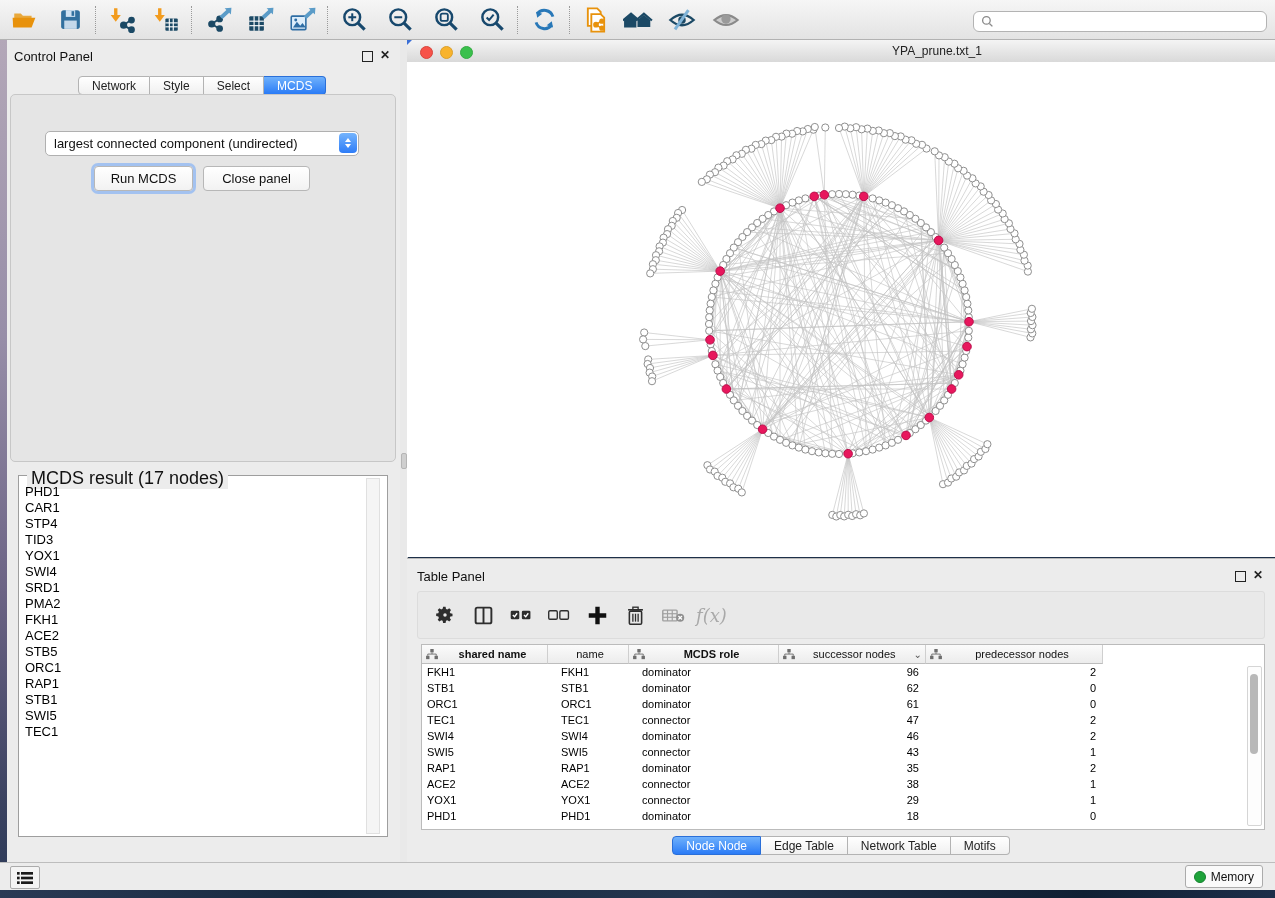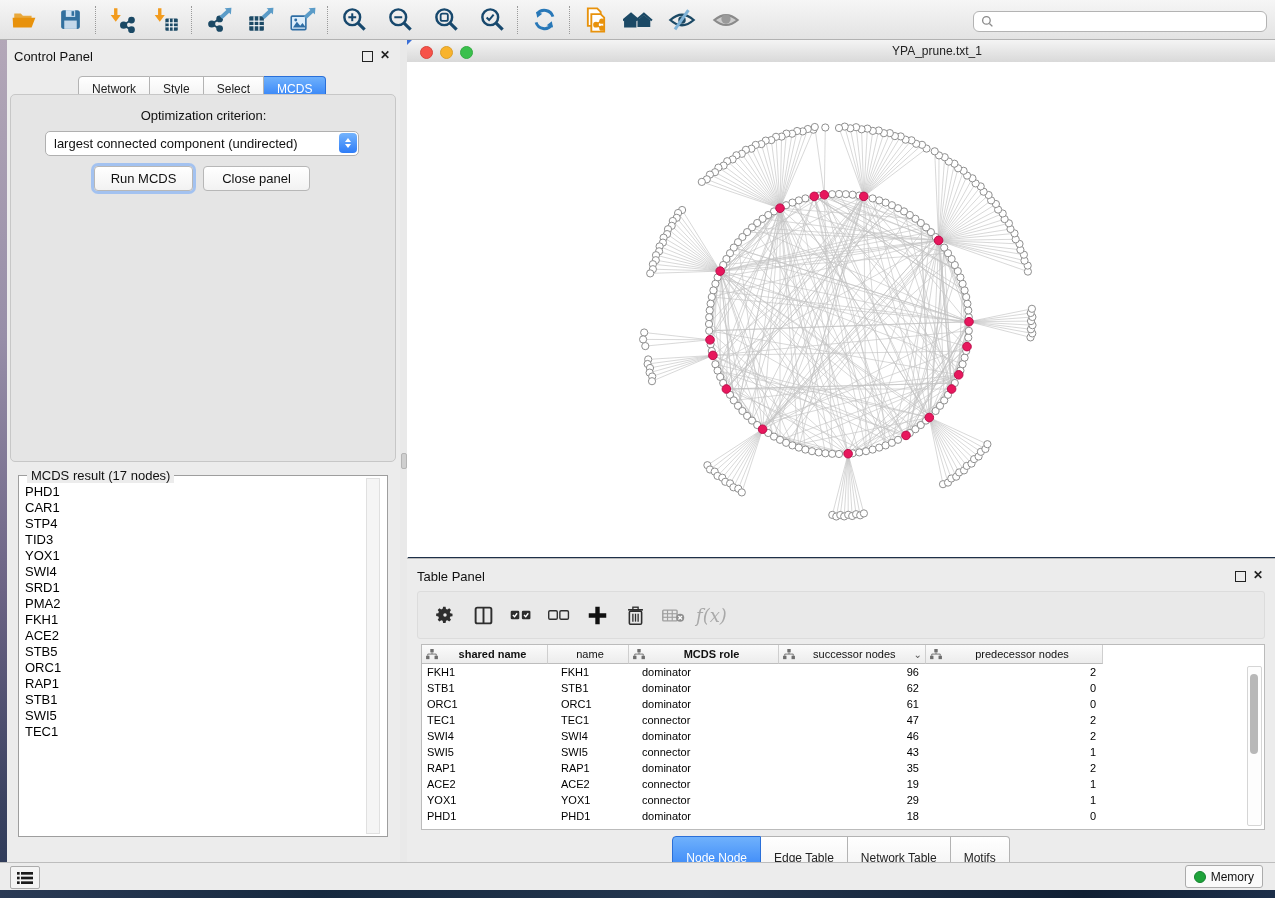--- a/index.html
+++ b/index.html
@@ -24,21 +24,21 @@
     background:#fff;border:1px solid #b3b3b3;border-radius:6px;display:flex;align-items:center;}
   .searchbox svg{margin-left:7px;}
   .searchbox input{border:none;outline:none;flex:1;font:12px "Liberation Sans",sans-serif;background:transparent;margin-left:4px;}
 
   
   .control-panel{left:7px;top:40px;width:393px;height:822px;background:#ececec;border-right:1px solid #c4c4c4;}
   .panel-title{font-size:13px;color:#111;}
   .winbtn-float{width:9px;height:9px;border:1.5px solid #222;}
   .winbtn-close{font-size:12px;font-weight:bold;color:#222;line-height:9px;}
   .cp-tabs{position:absolute;left:71px;top:36px;height:19px;display:flex;font-size:12px;}
-  .seg-tab{padding:12px 13px;display:flex;align-items:center;background:linear-gradient(#ffffff,#f0f0f0);
+  .seg-tab{padding:0 13px;display:flex;align-items:center;background:linear-gradient(#ffffff,#f0f0f0);
     border:1px solid #b3b3b3;border-left:none;color:#222;}
   .seg-tab:first-child{border-left:1px solid #b3b3b3;border-radius:4px 0 0 4px;}
   .seg-tab:last-child{border-radius:0 4px 4px 0;}
   .seg-tab.active{background:linear-gradient(#6fb1fc,#2a7bf6);color:#fff;border-color:#2a6fd8;}
   .cp-box{position:absolute;left:3px;top:54px;width:384px;height:366px;background:#e5e5e5;
     border:1px solid #c7c7c7;border-radius:5px;}
   .opt-label{position:absolute;left:0;width:100%;top:68px;text-align:center;font-size:13px;color:#111;}
   .dropdown{position:absolute;left:38px;top:91px;width:312px;height:23px;background:#fff;
     border:1px solid #b0b0b0;border-radius:5px;display:flex;align-items:center;font-size:13px;color:#111;}
   .dropdown .dd-text{margin-left:8px;white-space:nowrap;}
@@ -46,21 +46,21 @@
     background:linear-gradient(#74b4fd,#2e7cf7);display:flex;flex-direction:column;align-items:center;justify-content:center;gap:2px;}
   .dd-up{width:0;height:0;border-left:3.5px solid transparent;border-right:3.5px solid transparent;border-bottom:4px solid #fff;}
   .dd-down{width:0;height:0;border-left:3.5px solid transparent;border-right:3.5px solid transparent;border-top:4px solid #fff;}
   .cp-btn{position:absolute;top:126px;height:23px;background:linear-gradient(#ffffff,#f2f2f2);
     border:1px solid #b7b7b7;border-radius:4px;font-size:13px;color:#111;
     display:flex;align-items:center;justify-content:center;}
   .btn-run{left:87px;width:97px;box-shadow:0 0 0 3px rgba(110,165,250,.55);}
   .btn-closep{left:196px;width:105px;}
   .result-box{position:absolute;left:11px;top:435px;width:368px;height:360px;background:#fff;
     border:1px solid #9e9e9e;}
-  .result-legend{position:absolute;left:8px;top:-8px;background:#ececec;padding:0 4px;font-size:13px;color:#111;}
+  .result-legend{position:absolute;left:8px;top:-8px;background:#ececec;padding:0 4px;font-size:18px;color:#111;}
   .result-list{position:absolute;left:6px;top:8px;right:22px;bottom:4px;overflow:hidden;
     font-size:13px;line-height:16px;color:#000;}
   .list-scroll{position:absolute;right:7px;top:2px;bottom:2px;width:12px;background:#f5f5f5;border:1px solid #e0e0e0;}
 
   
   .v-splitter{left:400px;top:40px;width:7px;height:822px;background:#e9e9e9;border-right:1px solid #c9c9c9;}
   .v-handle{position:absolute;left:1px;top:413px;width:4px;height:14px;background:#cfcfcf;border:1px solid #b5b5b5;border-radius:2px;}
   .split-arrow{position:absolute;left:0;top:0;width:0;height:0;border-top:5px solid #3b6fd6;border-right:5px solid transparent;}
 
   
@@ -286,21 +286,20 @@
   <div class="abs winbtn-close" style="right:10px;top:11px;">✕</div>
 
   <div class="cp-tabs">
       <div class="seg-tab">Network</div>
       <div class="seg-tab">Style</div>
       <div class="seg-tab">Select</div>
       <div class="seg-tab active">MCDS</div>
     </div>
 
   <div class="cp-box"></div>
-  <div class="opt-label">Optimization criterion:</div>
   <div class="dropdown">
     <span class="dd-text">largest connected component (undirected)</span>
     <span class="dd-stepper">
         <span class="dd-up"></span>
         <span class="dd-down"></span>
       </span>
   </div>
   <div class="cp-btn btn-run">Run MCDS</div>
   <div class="cp-btn btn-closep">Close panel</div>
 
@@ -1147,21 +1146,21 @@
           <div class="td l" style="width: 126px;">RAP1</div>
           <div class="td l2" style="width: 81px;">RAP1</div>
           <div class="td l2" style="width: 150px;">dominator</div>
           <div class="td r" style="width: 147px;">35</div>
           <div class="td r" style="width: 177px;">2</div>
         </div>
         <div class="trow">
           <div class="td l" style="width: 126px;">ACE2</div>
           <div class="td l2" style="width: 81px;">ACE2</div>
           <div class="td l2" style="width: 150px;">connector</div>
-          <div class="td r" style="width: 147px;">19</div>
+          <div class="td r" style="width: 147px;">38</div>
           <div class="td r" style="width: 177px;">1</div>
         </div>
         <div class="trow">
           <div class="td l" style="width: 126px;">YOX1</div>
           <div class="td l2" style="width: 81px;">YOX1</div>
           <div class="td l2" style="width: 150px;">connector</div>
           <div class="td r" style="width: 147px;">29</div>
           <div class="td r" style="width: 177px;">1</div>
         </div>
         <div class="trow">

